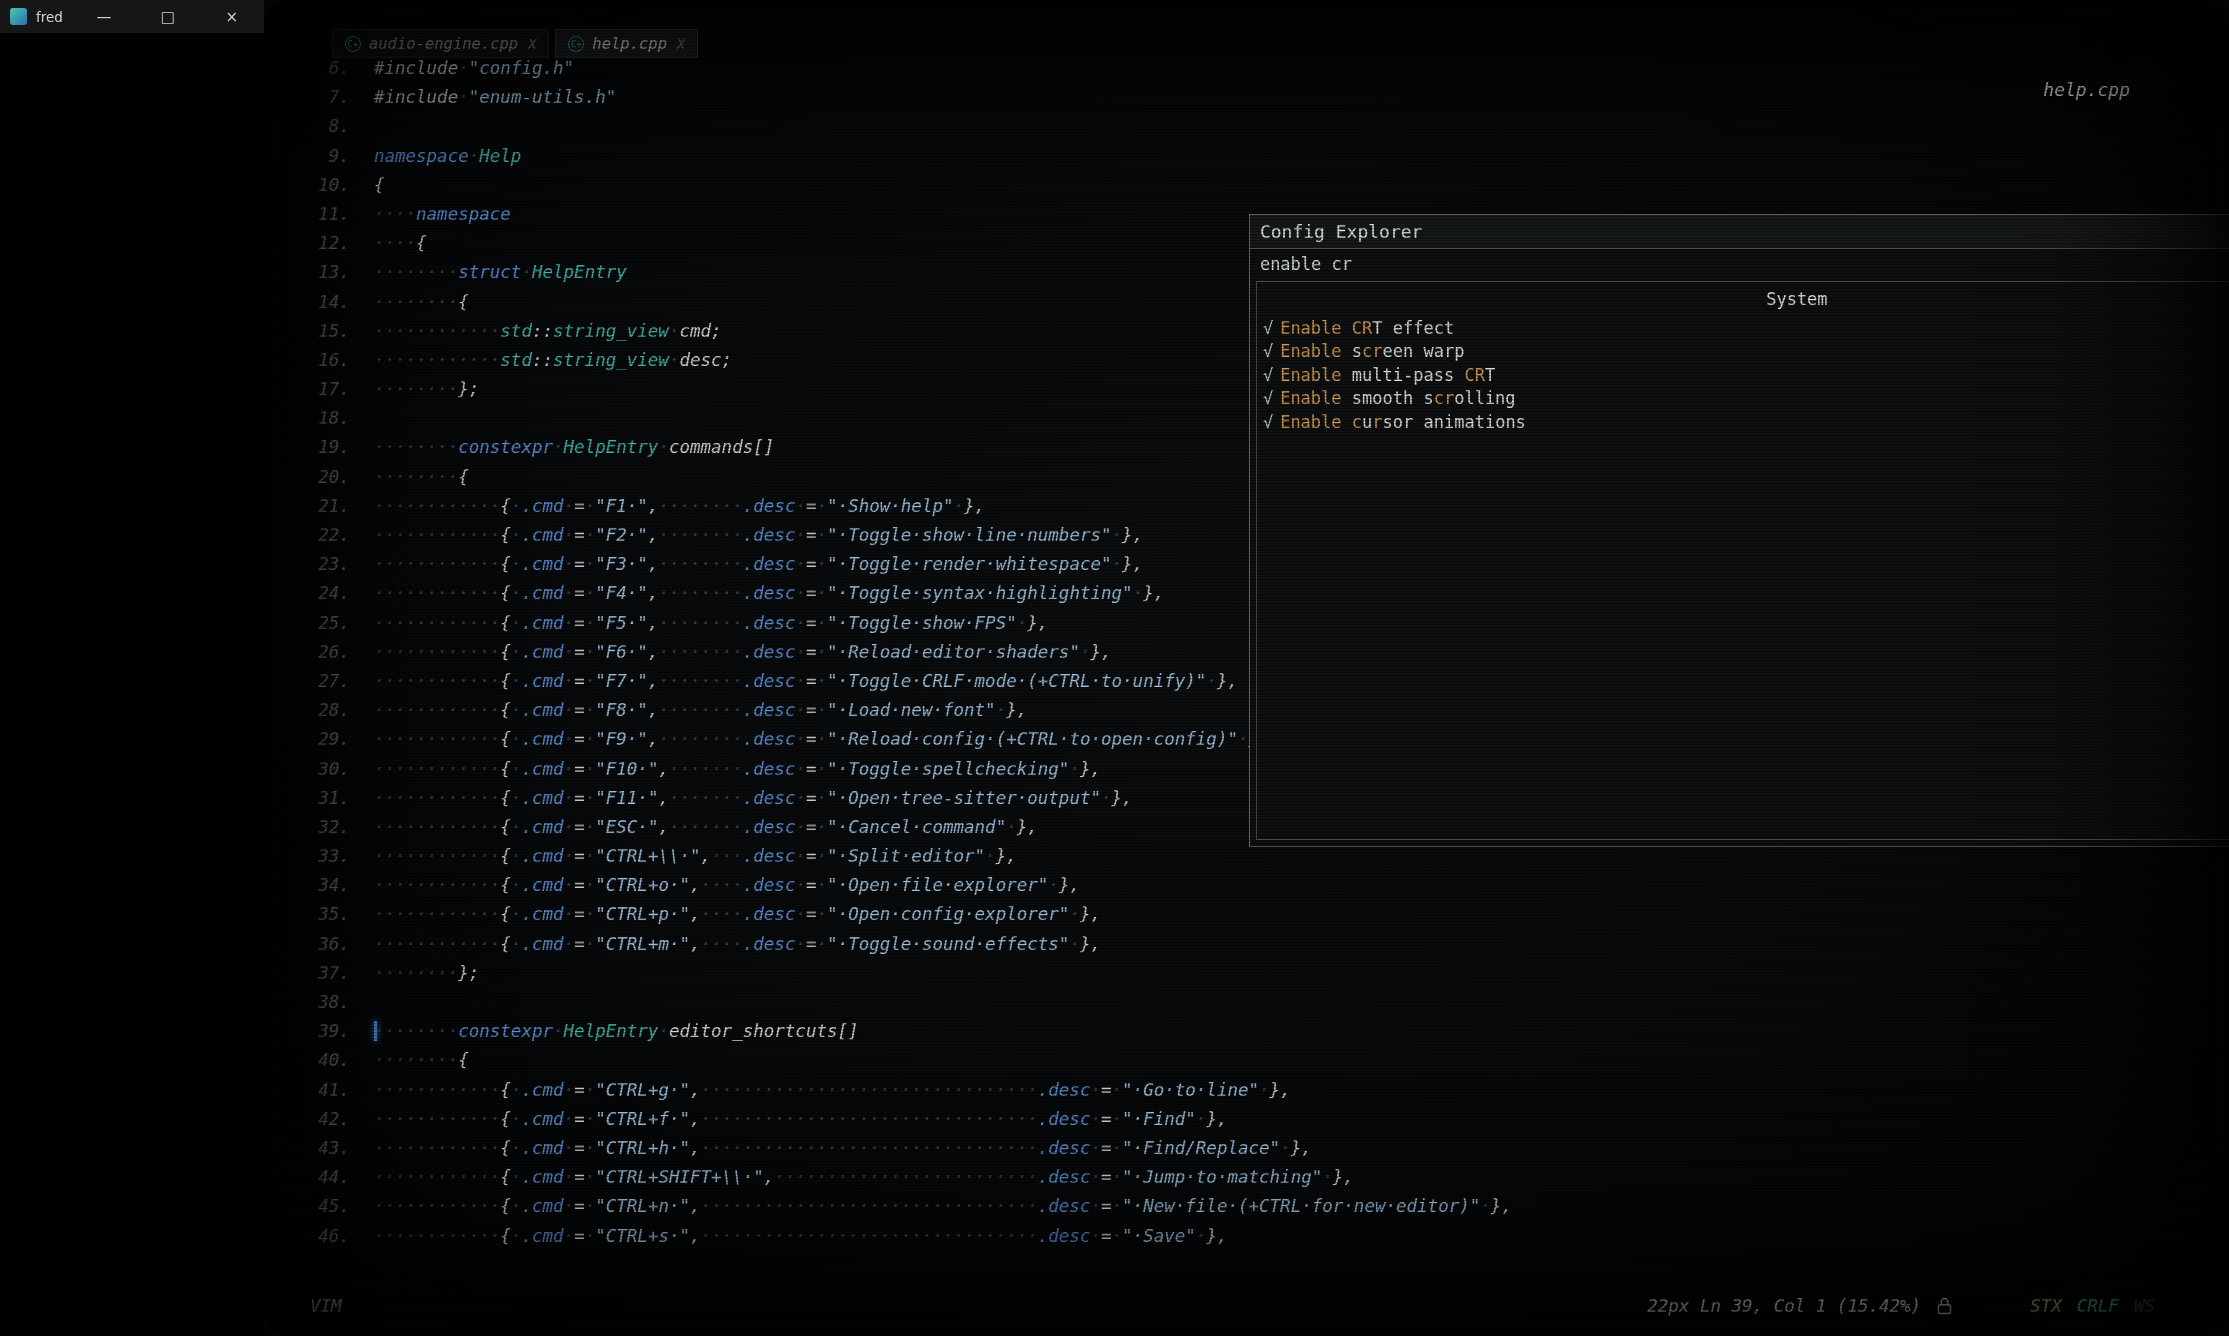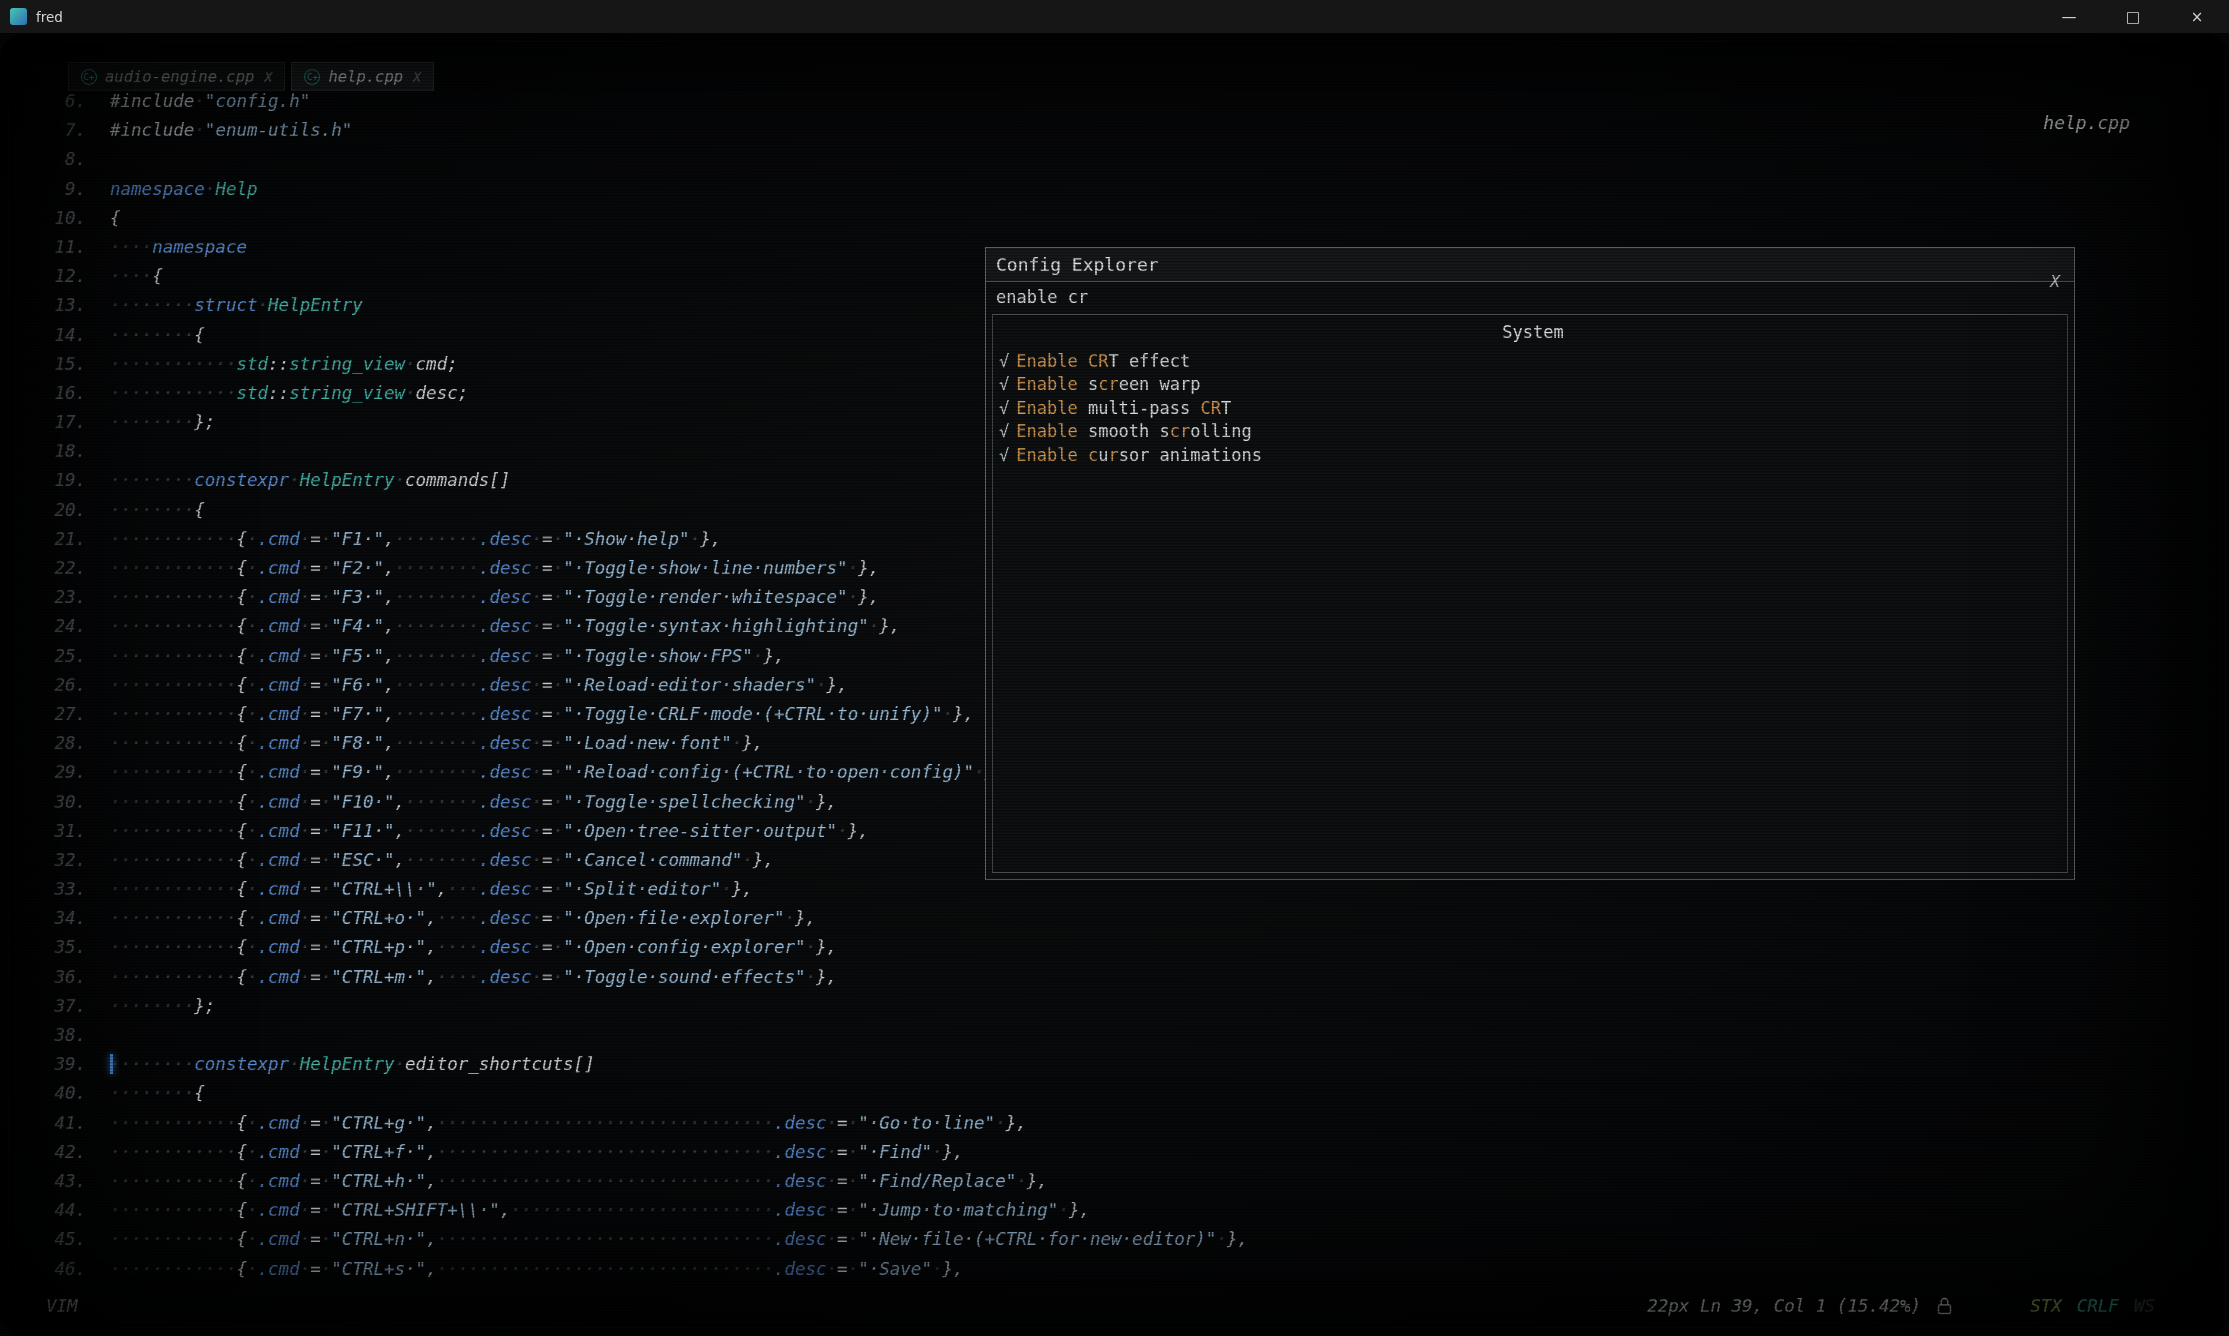--- a/index.html
+++ b/index.html
@@ -1,19 +1,19 @@
 <!DOCTYPE html>
 <html style="--kw: #5b8fd9; --type: #43b5a8; --str: #9dc1de; --mem: #5b8fd9; --txt: #d6d9da; --pun: #c9cdcf; --op: #c9cdcf; --dir: #bfc3c5; --ws: #3a3e42; --lnum: #686d70; --match: #d79a51; --plain: #dfe3e5; --check: #c9d6da; --caret: #4f9cf0;"><head>
 <meta charset="utf-8">
 <style>
   * { margin:0; padding:0; box-sizing:border-box; }
   html,body { width:2229px; height:1336px; background:#000; overflow:hidden; }
   body { font-family:"DejaVu Sans Mono", monospace; }
 
-  .window { width:100%; height:100%; display:flex; flex-direction:column; }
+  .window { width:100%; height:100%; display:flex; }
 
   
   .titlebar { height:33px; background:#161616; display:flex; align-items:center;
     padding-left:10px; gap:9px; flex:none; }
   .app-icon { width:17px; height:17px; border-radius:3px;
     background:linear-gradient(135deg,#49c5b1,#2d6fb4); flex:none; }
   .app-title { color:#d4d4d4; font-size:13.5px; font-family:"DejaVu Sans", sans-serif; }
   .win-controls { margin-left:auto; display:flex; height:100%; }
   .win-btn { width:64px; height:100%; display:flex; align-items:center; justify-content:center;
     color:#cfcfcf; font-size:15px; font-family:"DejaVu Sans", sans-serif; }

